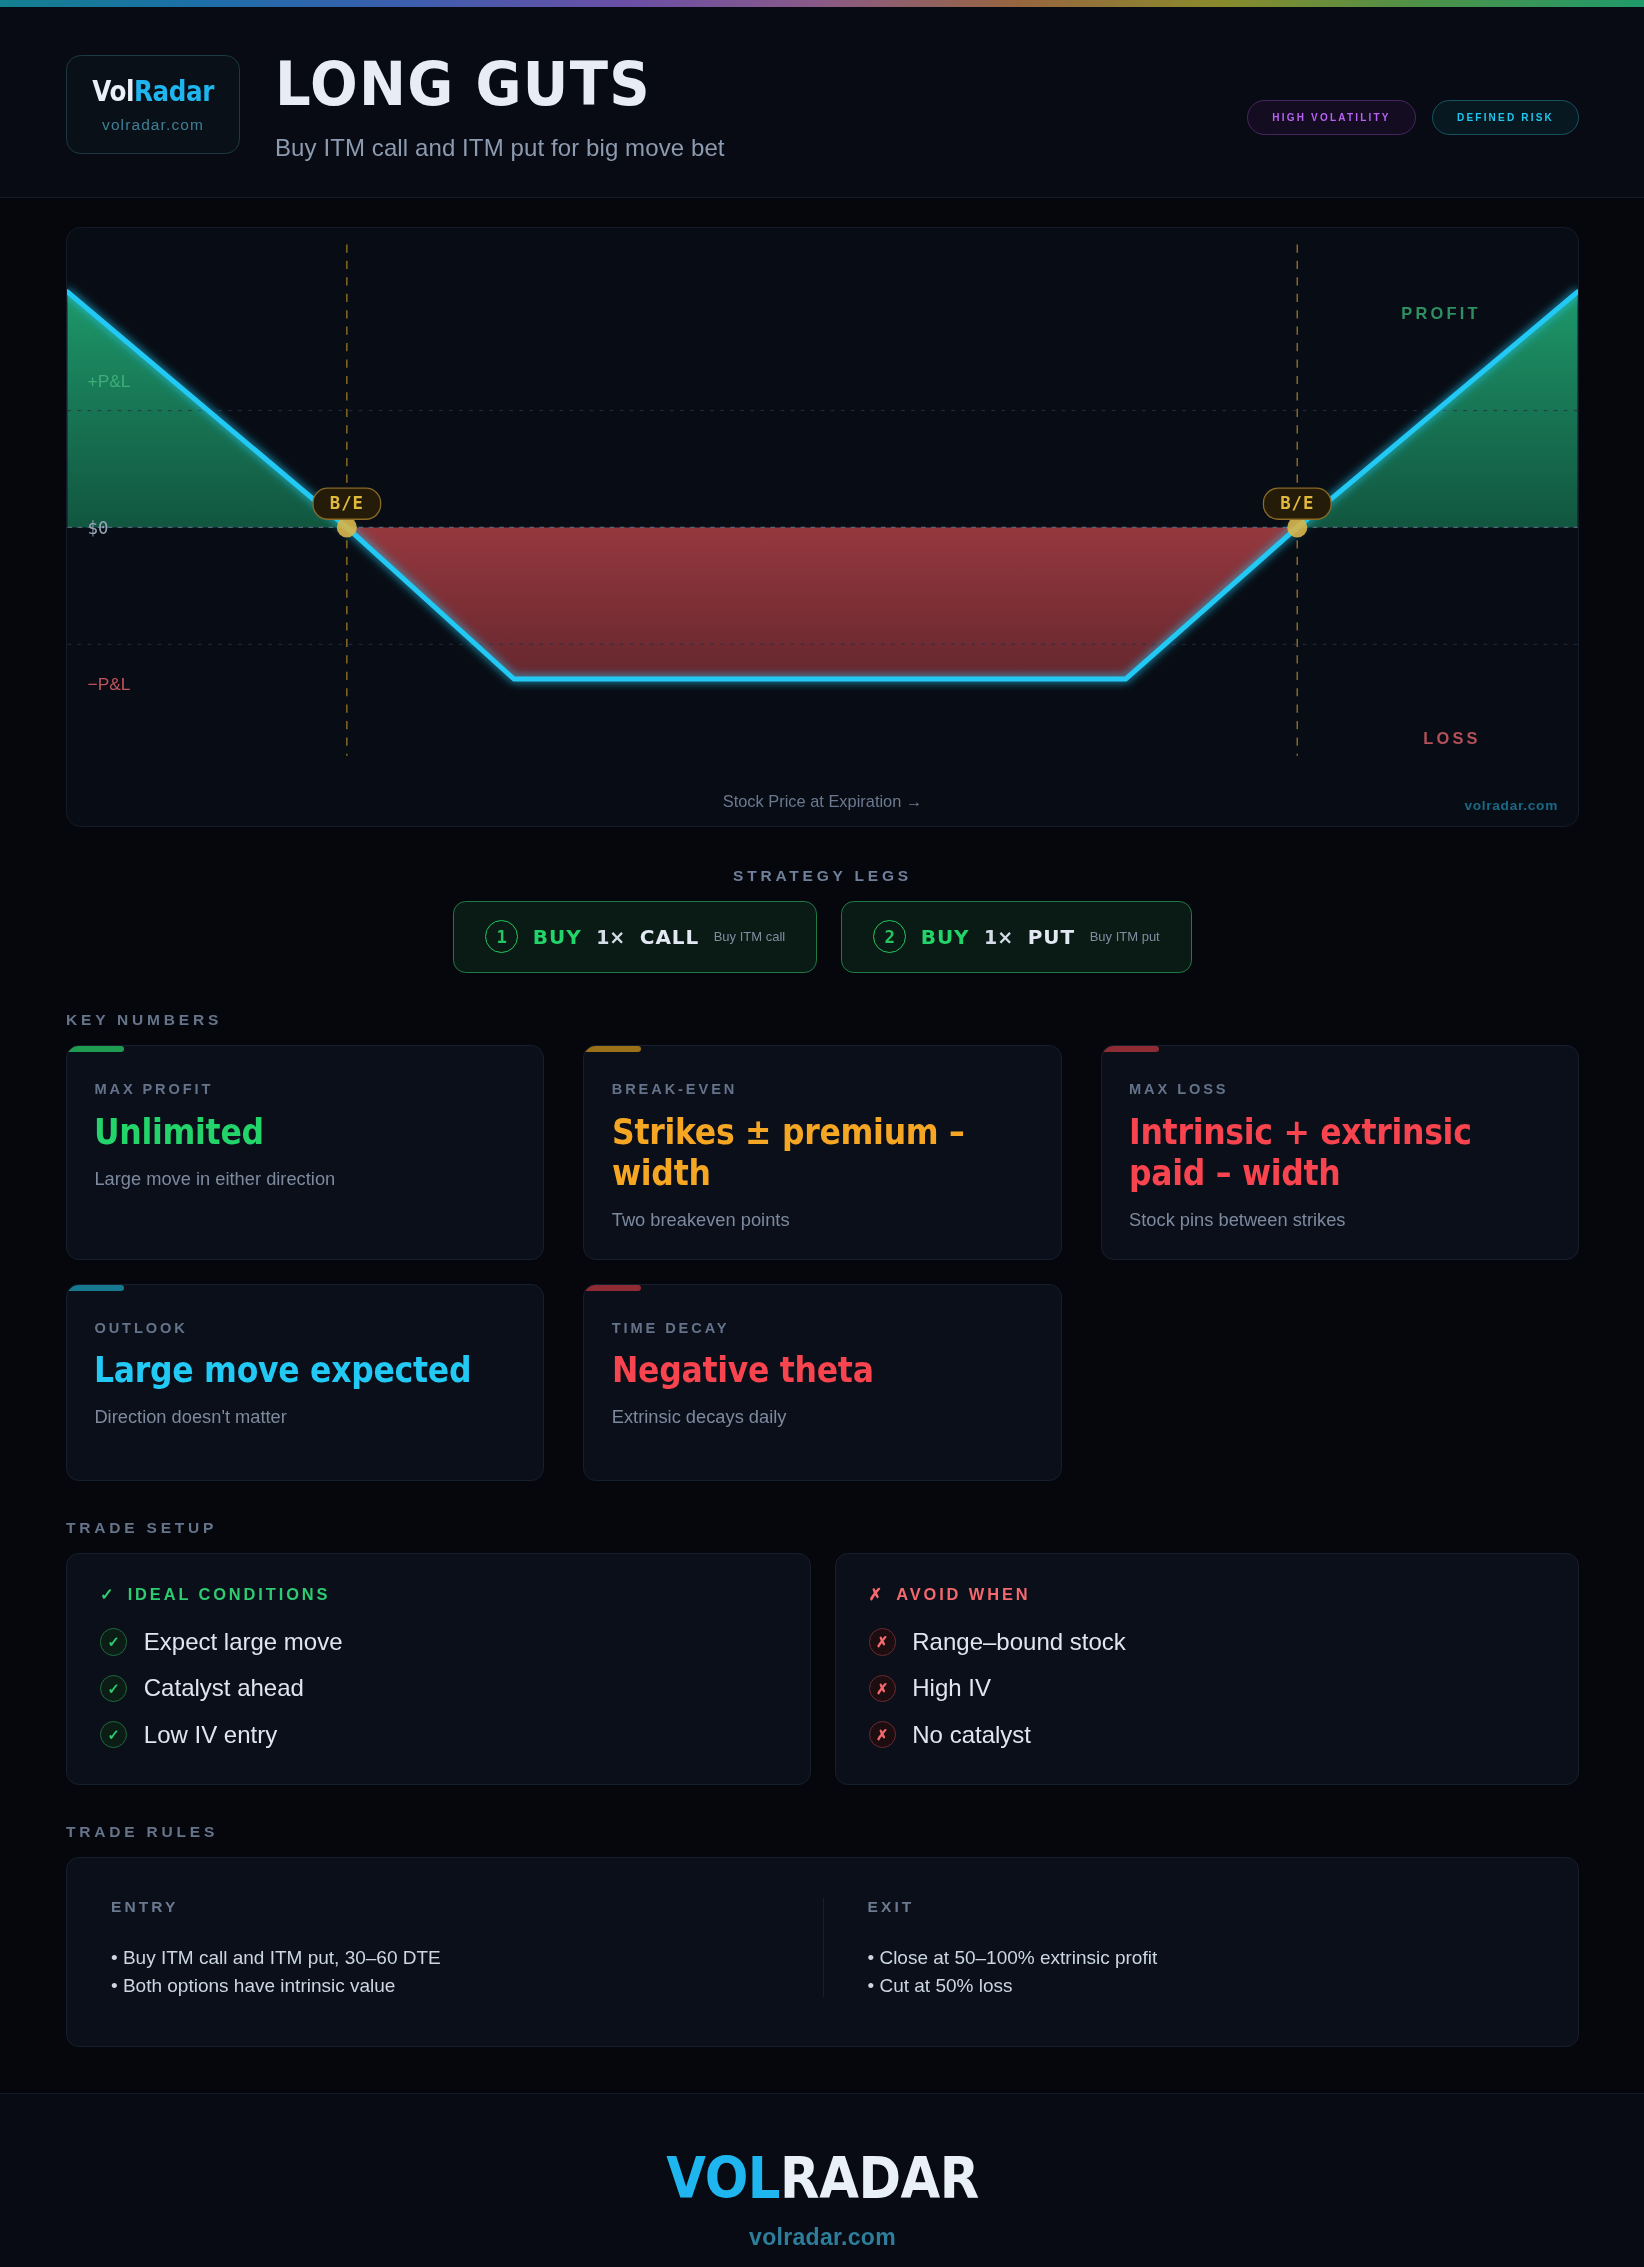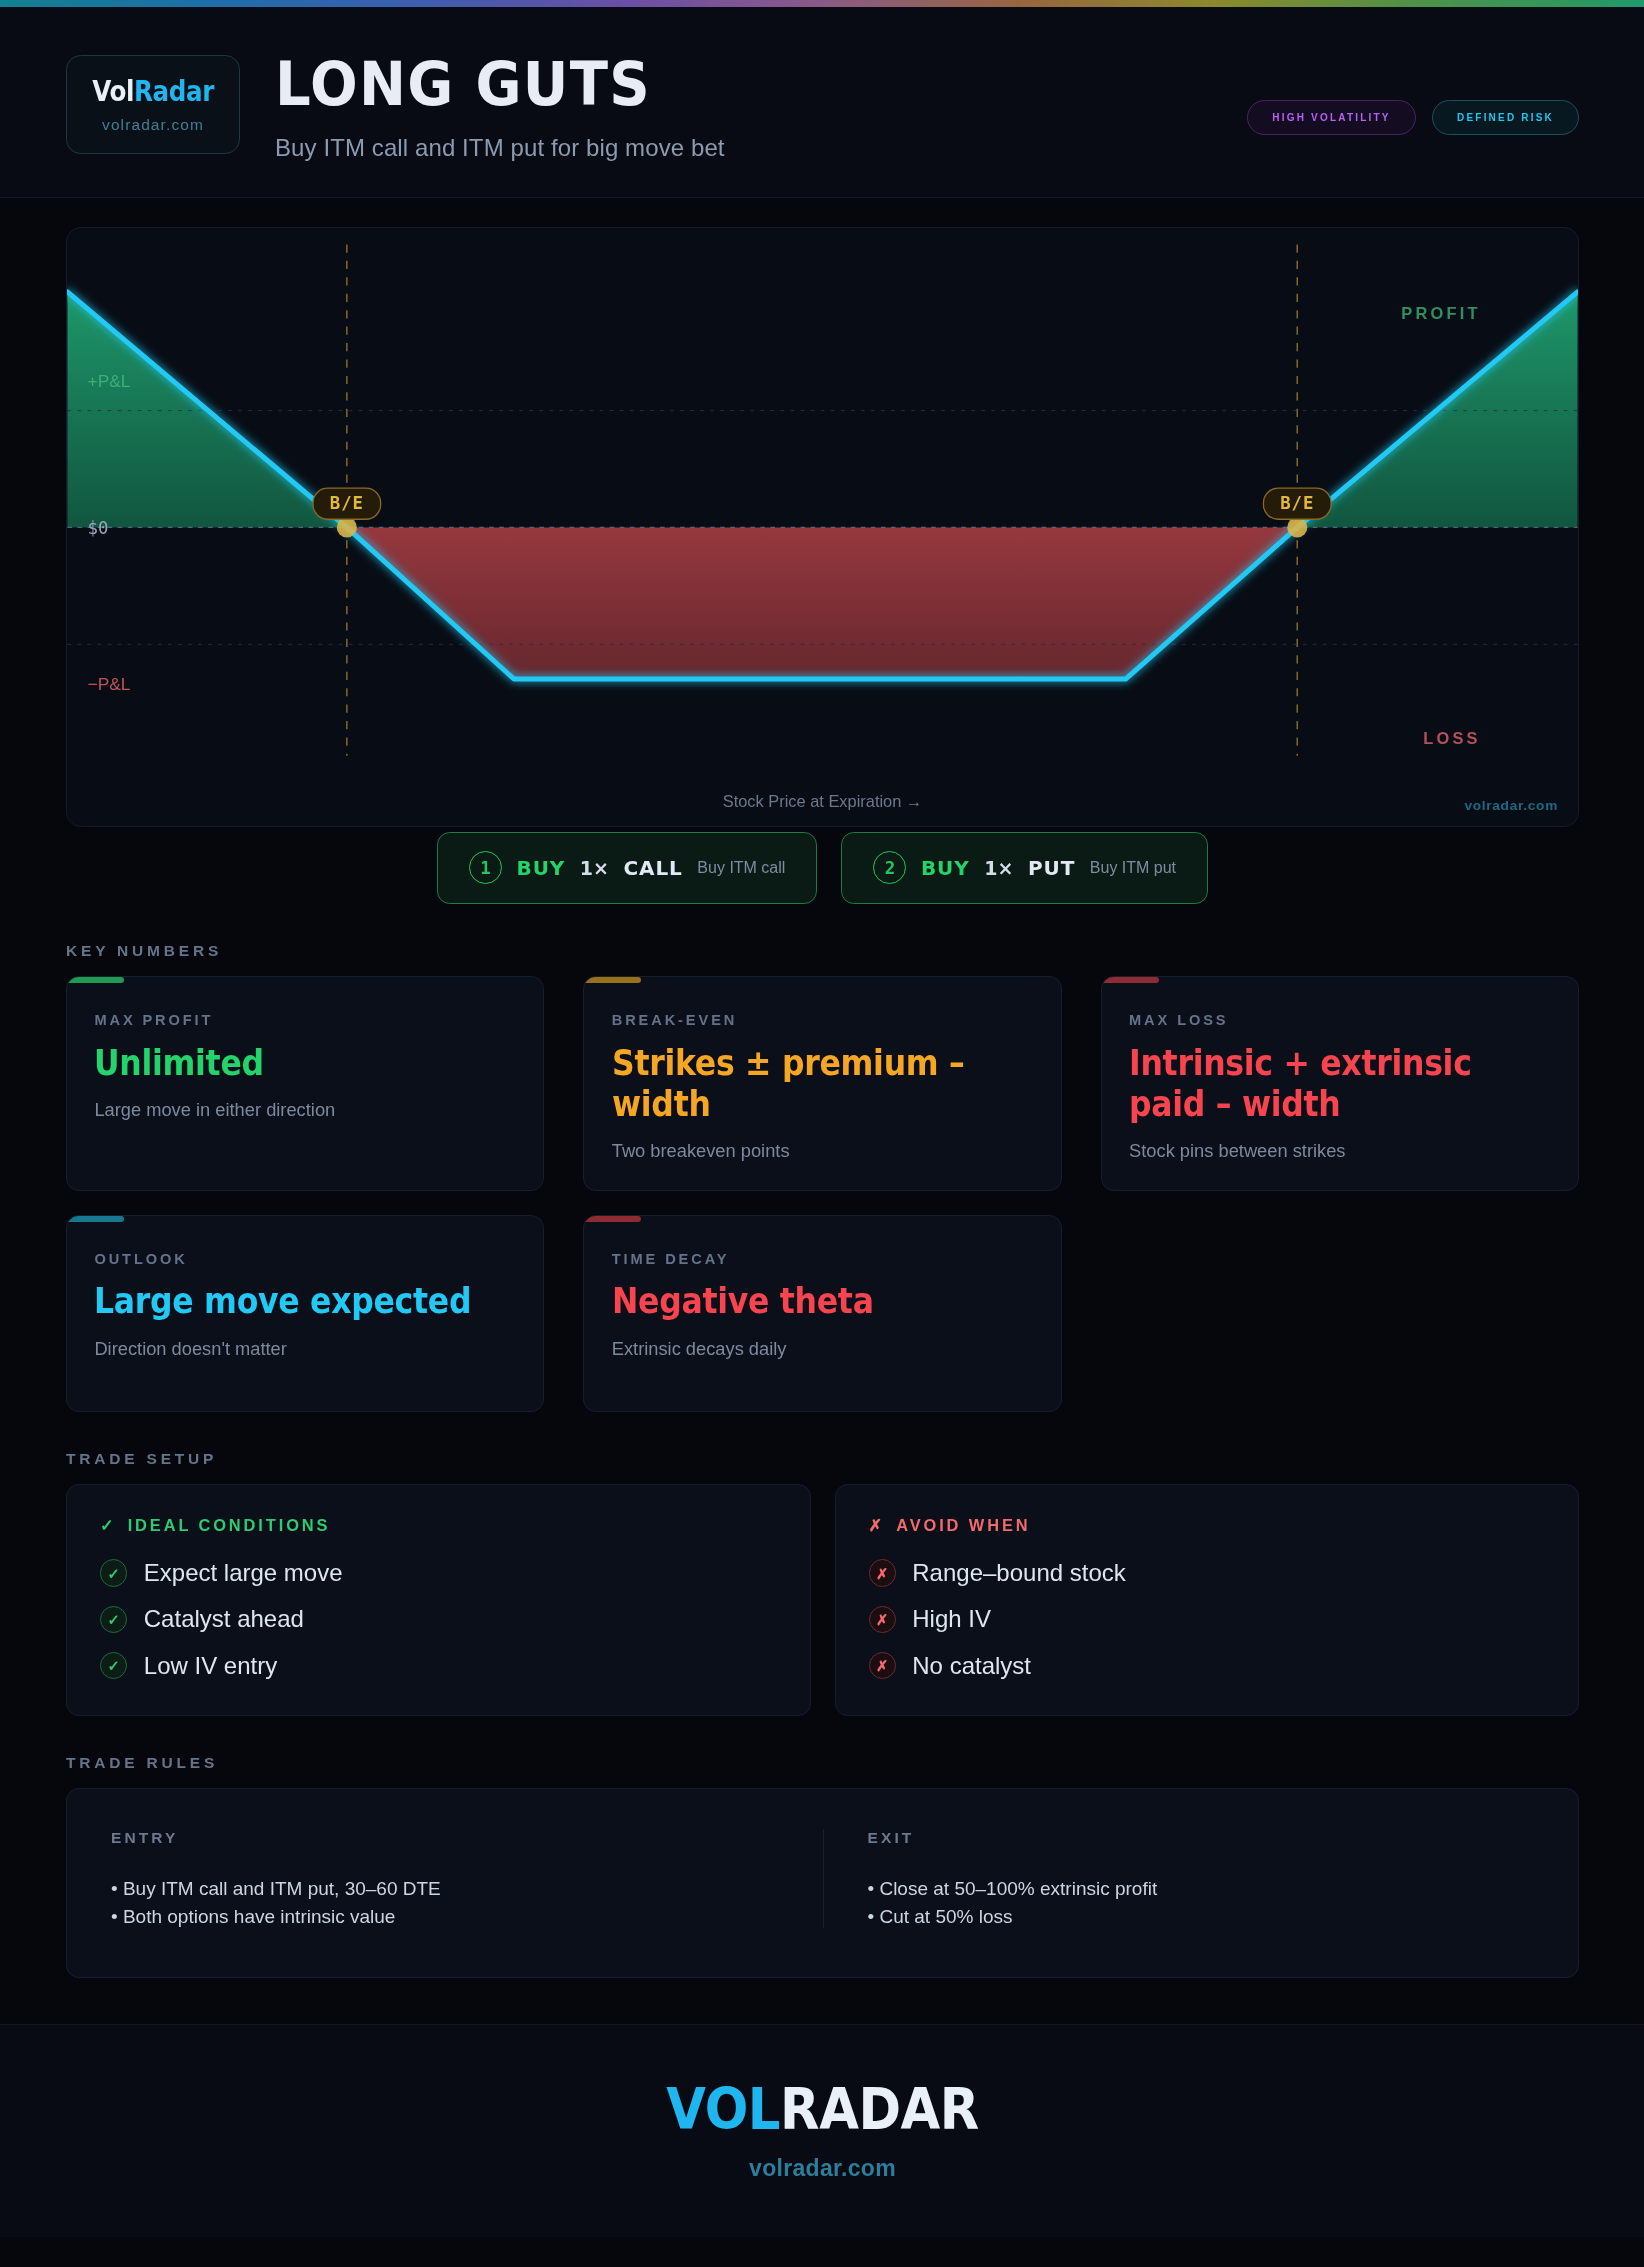--- a/index.html
+++ b/index.html
@@ -179,21 +179,21 @@
     letter-spacing: 0.9px; font-family: "DejaVu Sans", sans-serif;
   }
   .leg-qty {
     color: #d4dce8; font-weight: 700; font-size: 19px;
     font-family: "DejaVu Sans", sans-serif;
   }
   .leg-type {
     color: #e3e9f2; font-weight: 700; font-size: 20px;
     letter-spacing: 0.9px; font-family: "DejaVu Sans", sans-serif;
   }
-  .leg-note { color: #7f8da1; font-size: 16px; }
+  .leg-note { color: #7f8da1; font-size: 13px; }
 
   
   .cards {
     display: grid;
     grid-template-columns: repeat(3, 1fr);
     gap: 39px;
   }
   .cards + .cards { margin-top: 24px; }
   .card {
     position: relative;
@@ -398,20 +398,21 @@
       <text x="22" y="506" fill="#c0545c" font-family="Liberation Sans, sans-serif" font-size="19">−P&amp;L</text>
 
       <text x="1548" y="100" text-anchor="end" fill="#2f8f63" font-family="Liberation Sans, sans-serif" font-size="18" font-weight="700" letter-spacing="3.5">PROFIT</text>
       <text x="1548" y="565" text-anchor="end" fill="#b4515a" font-family="Liberation Sans, sans-serif" font-size="18" font-weight="700" letter-spacing="3.5">LOSS</text>
     </svg>
 
     <div class="chart-xlabel">Stock Price at Expiration →</div>
     <div class="chart-watermark">volradar.com</div>
   </div>
 
+  <div class="sec-label centered">STRATEGY LEGS</div>
   <div class="legs">
     <div class="leg">
       <div class="leg-num">1</div>
       <div class="leg-act">BUY</div>
       <div class="leg-qty">1×</div>
       <div class="leg-type">CALL</div>
       <div class="leg-note">Buy ITM call</div>
     </div>
     <div class="leg">
       <div class="leg-num">2</div>

